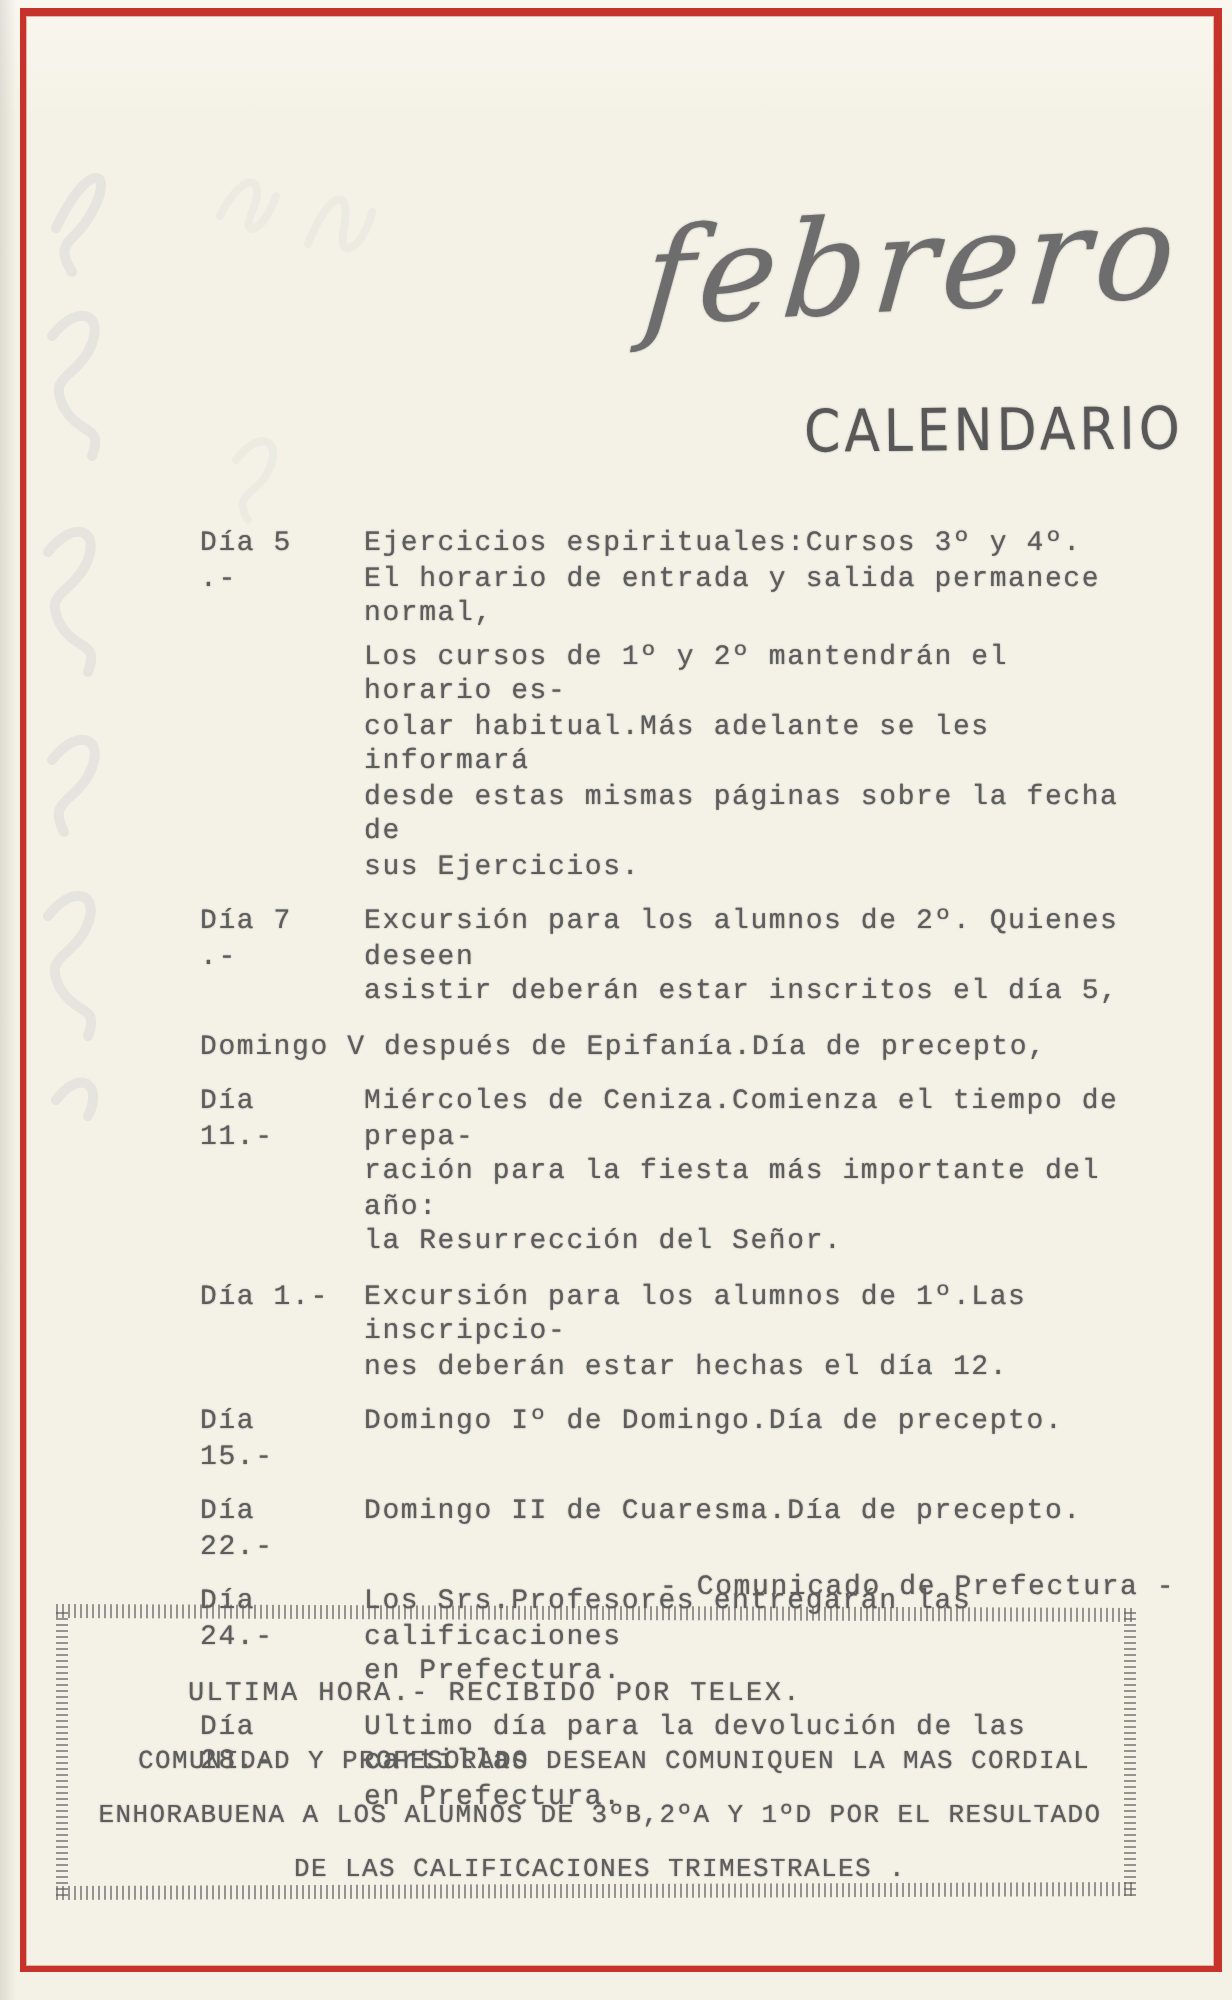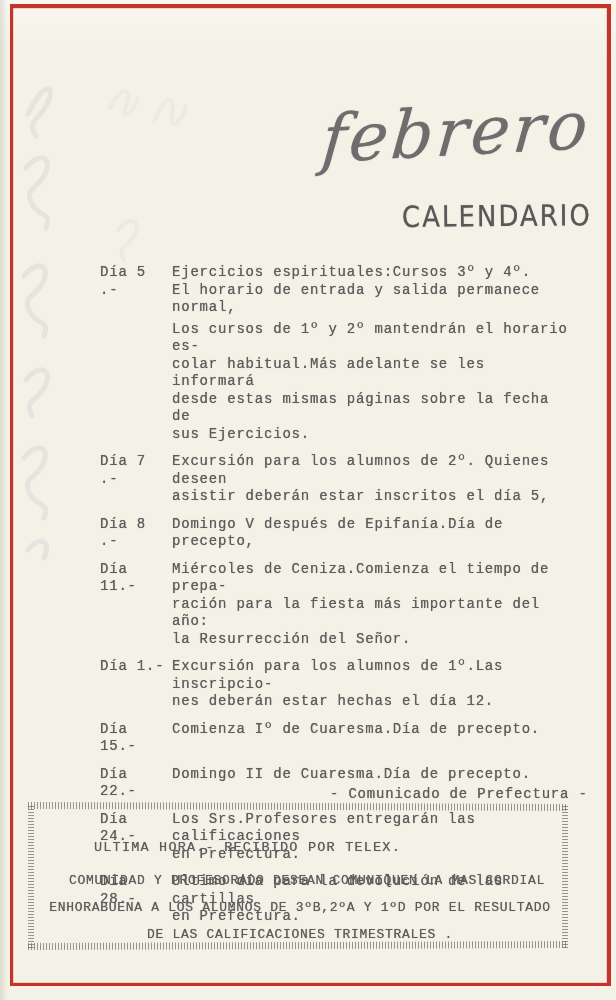--- a/index.html
+++ b/index.html
@@ -51,21 +51,21 @@
   }
   .typewriter{
     font-family:"Liberation Mono", "DejaVu Sans Mono", monospace;
     font-size:14px;
     letter-spacing:.8px;
     line-height:17.5px;
     color:#5d5d5d;
     text-shadow:0 0 .7px rgba(93,93,93,.85);
   }
   .entries{position:absolute;left:100px;top:264px;width:468px;}
-  .entry{display:flex;margin-bottom:10px;}
+  .entry{display:flex;margin-bottom:10px;gap:10px;}
   .entry .day{width:72px;flex:none;}
   .entry .body{flex:1;}
   .para{white-space:pre-line;}
   .para + .para{margin-top:4px;}
   .signoff{position:absolute;left:330px;top:786px;}
   
   .telex-box{
     position:absolute;left:28px;top:803px;width:540px;height:146px;
     box-sizing:border-box;
   }
@@ -136,21 +136,20 @@
 
   <div class="entry">
     <div class="day">Día 7 .-</div>
     <div class="body">
       <div class="para">Excursión para los alumnos de 2º. Quienes deseen
 asistir deberán estar inscritos el día 5,</div>
     </div>
   </div>
 
   <div class="entry">
-    <div class="day">Día 8 .-</div>
     <div class="body">
       <div class="para">Domingo V después de Epifanía.Día de precepto,</div>
     </div>
   </div>
 
   <div class="entry">
     <div class="day">Día 11.-</div>
     <div class="body">
       <div class="para">Miércoles de Ceniza.Comienza el tiempo de prepa-
 ración para la fiesta más importante del año:
@@ -162,21 +161,21 @@
     <div class="day">Día 1.-</div>
     <div class="body">
       <div class="para">Excursión para los alumnos de 1º.Las inscripcio-
 nes deberán estar hechas el día 12.</div>
     </div>
   </div>
 
   <div class="entry">
     <div class="day">Día 15.-</div>
     <div class="body">
-      <div class="para">Comienza Iº de Cuaresma.Día de precepto.</div>
+      <div class="para">Domingo Iº de Domingo.Día de precepto.</div>
     </div>
   </div>
 
   <div class="entry">
     <div class="day">Día 22.-</div>
     <div class="body">
       <div class="para">Domingo II de Cuaresma.Día de precepto.</div>
     </div>
   </div>
 

